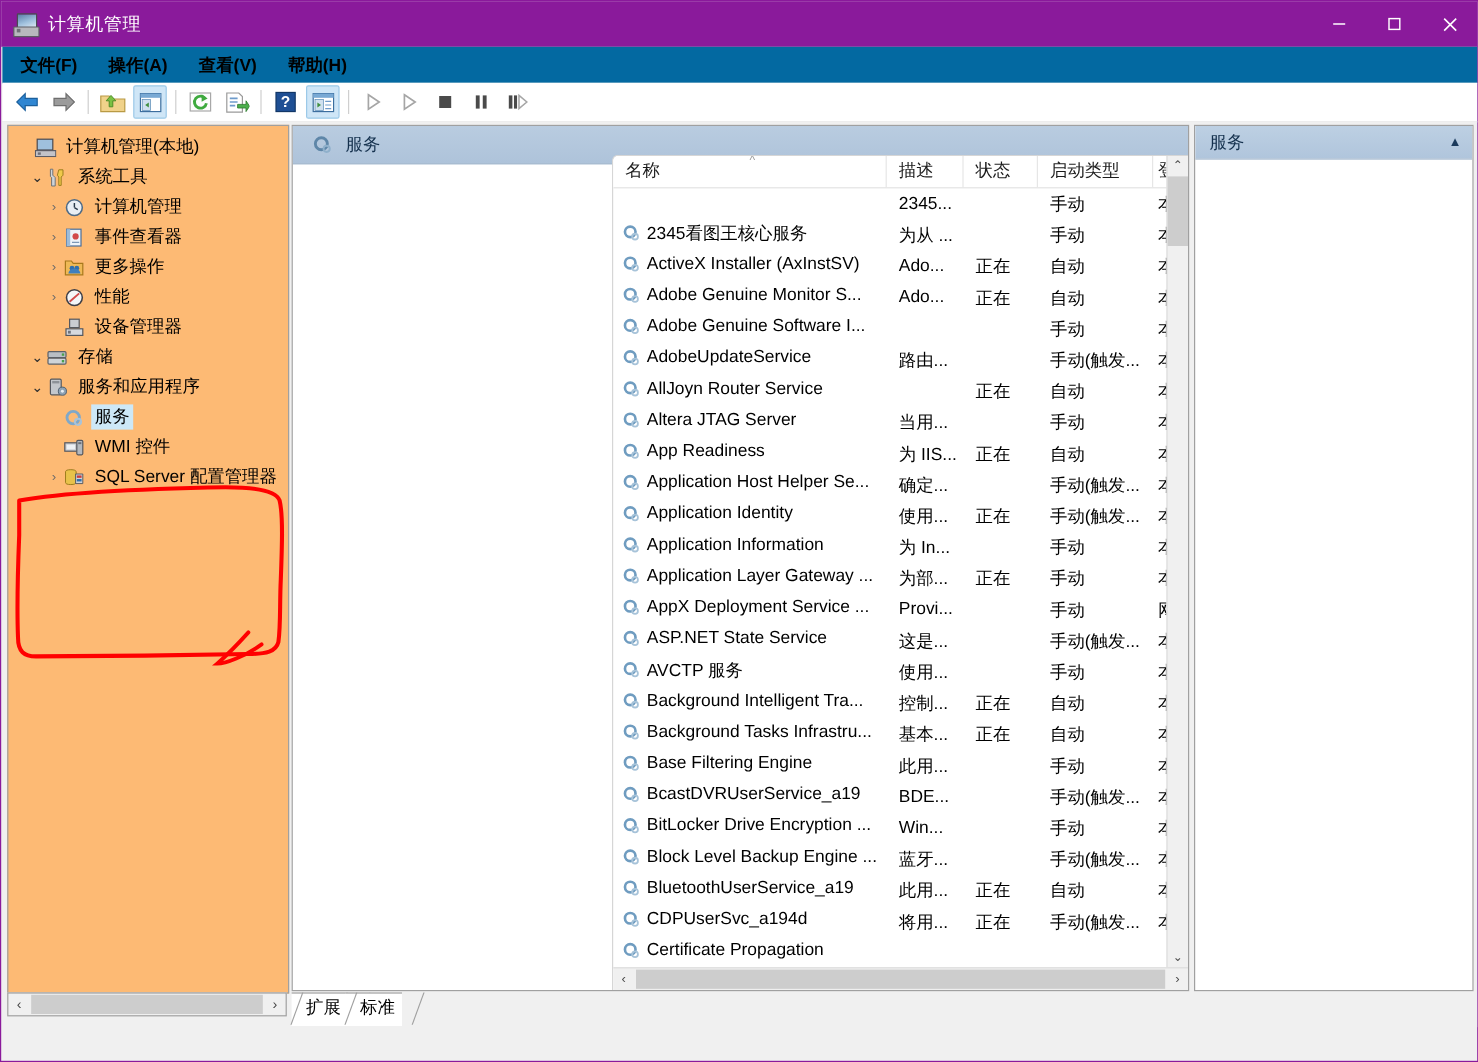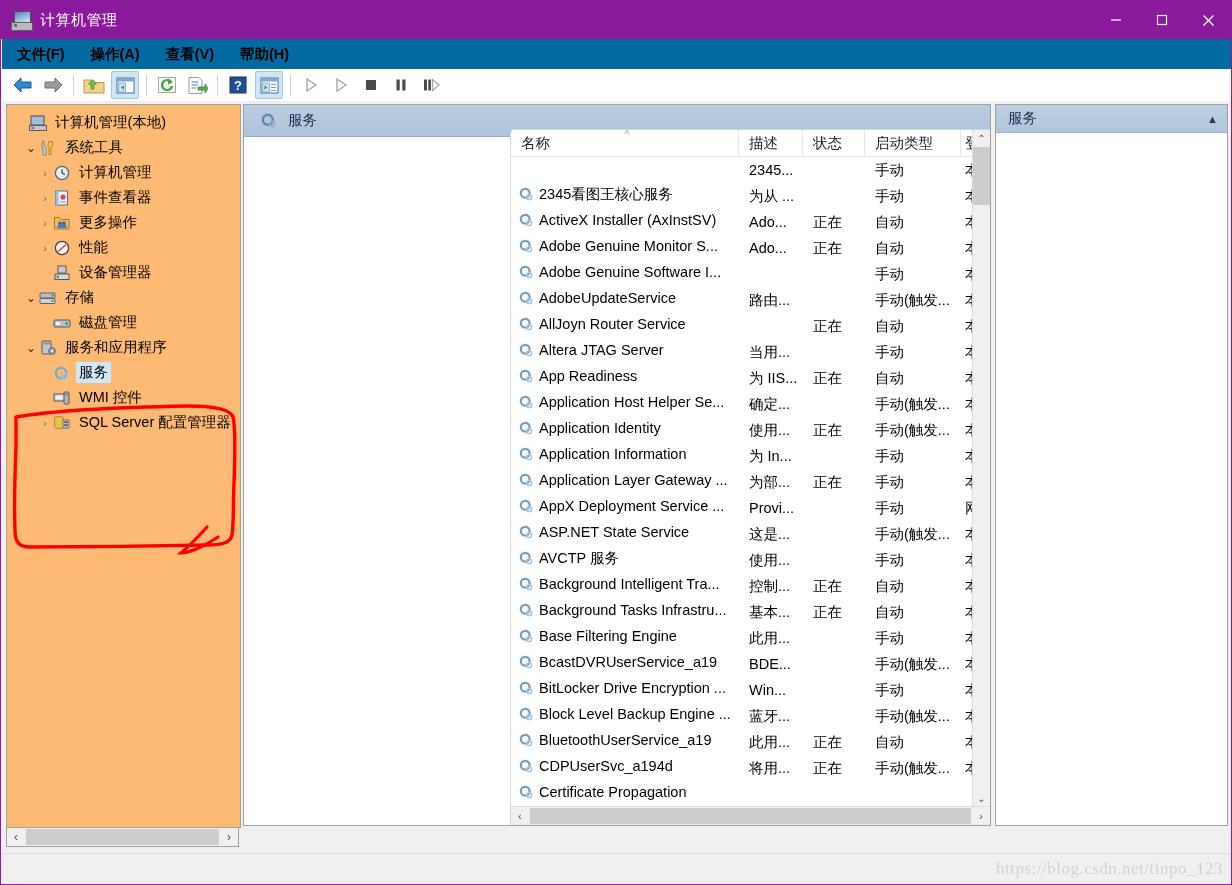--- a/index.html
+++ b/index.html
@@ -505,31 +505,20 @@
           <svg width="18" height="16" viewBox="0 0 18 16">
             <rect x="1" y="3" width="15" height="5" rx="1" fill="#b9bec4" stroke="#5c6067" stroke-width="1"></rect>
             <rect x="1" y="8.5" width="15" height="5" rx="1" fill="#cfd4d9" stroke="#5c6067" stroke-width="1"></rect>
             <rect x="12.5" y="4.5" width="2" height="2" fill="#4ba04b"></rect>
             <rect x="12.5" y="10" width="2" height="2" fill="#4ba04b"></rect>
           </svg>
         </span>
         <span class="tlabel">存储</span>
       </div>
 
-      <div class="tree-row" style="padding-left:30px">
-        <span class="twisty"></span>
-        <span class="ticon">
-          <svg width="18" height="16" viewBox="0 0 18 16">
-            <rect x="1" y="5" width="16" height="7" rx="1" fill="#babfc5" stroke="#53575e" stroke-width="1"></rect>
-            <rect x="3" y="7" width="4" height="3" fill="#f2f4f6"></rect>
-            <rect x="12.5" y="7" width="2.4" height="3" fill="#4ba04b"></rect>
-          </svg>
-        </span>
-        <span class="tlabel">磁盘管理</span>
-      </div>
 
       <div class="tree-row" style="padding-left:16px">
         <span class="twisty down">⌄</span>
         <span class="ticon">
           <svg width="18" height="16" viewBox="0 0 18 16">
             <rect x="3" y="1" width="9" height="13" rx="1" fill="#c3c7cc" stroke="#55585e" stroke-width="1"></rect>
             <rect x="4.5" y="2.5" width="6" height="2" fill="#8d9298"></rect>
             <circle cx="13" cy="11" r="3.4" fill="#8fa3b5" stroke="#4c5d6d" stroke-width=".8"></circle>
             <circle cx="13" cy="11" r="1.2" fill="#e8eef4"></circle>
           </svg>
@@ -931,34 +920,35 @@
 
         <div class="lv-hscroll">
           <div class="lvh-arrow">‹</div>
           <div class="lvh-thumb"></div>
           <div class="lvh-spacer"></div>
           <div class="lvh-arrow">›</div>
         </div>
       </div>
     </div>
 
+    <div class="tabstrip">
+      <div class="tab">扩展</div>
+      <div class="tab">标准</div>
+    </div>
 
     <div class="act-pane">
       <div class="act-group">
         <span>服务</span>
         <span style="font-size:11px;color:#1b3a5c">▲</span>
       </div>
     </div>
 
     <svg class="annot" viewBox="0 0 1229 755">
       <path d="M14 216 C 60 208, 130 206, 186 205 C 210 205, 228 208, 231 216
                C 234 228, 233 255, 232 282 C 231 302, 232 320, 230 334
                C 228 342, 220 344, 205 344 C 160 345, 70 346, 28 346
                C 18 346, 13 342, 13 330 C 12 305, 13 270, 14 245 Z" fill="none" stroke="#ff0000" stroke-width="3.4" stroke-linecap="round" stroke-linejoin="round"></path>
       <path d="M205 326 C 196 336, 186 346, 179 352 C 186 352, 202 346, 216 336" fill="none" stroke="#ff0000" stroke-width="3.2" stroke-linecap="round"></path>
     </svg>
 
   </div>
 
-  <div class="statusbar">
-    <div class="watermark">https://blog.csdn.net/tinpo_123</div>
-  </div>
 </div>
 
 </body></html>

